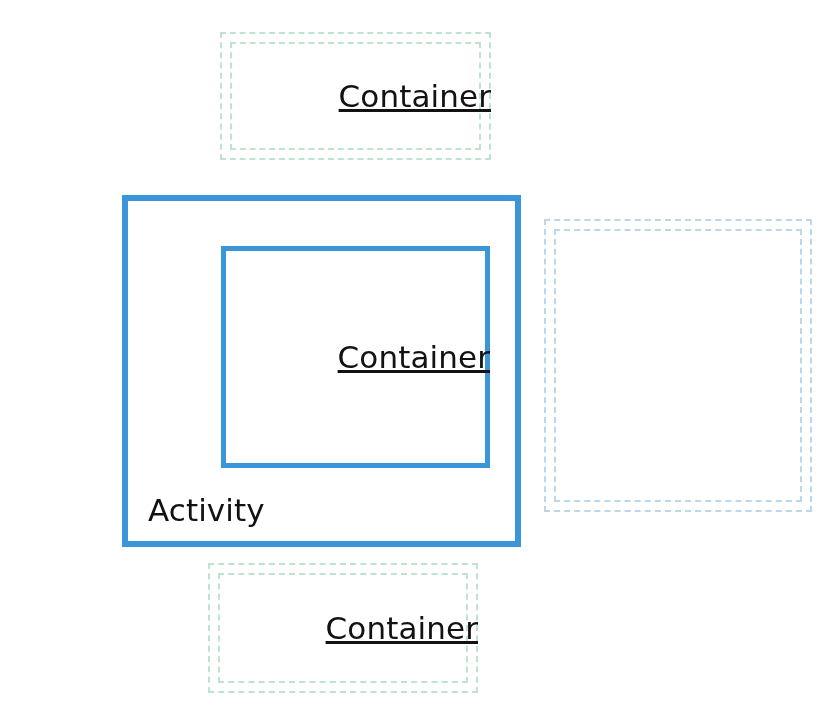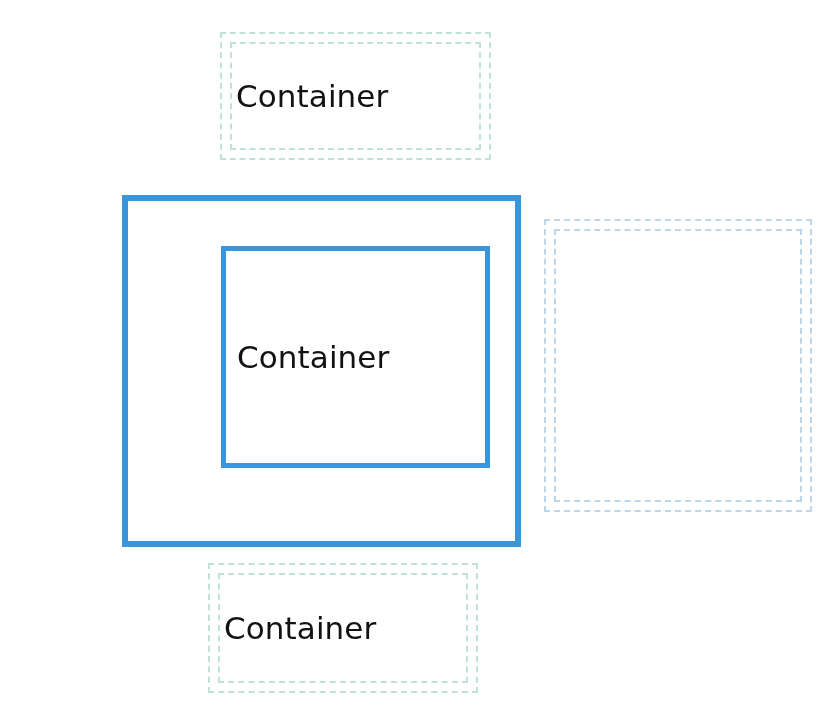--- a/index.html
+++ b/index.html
@@ -66,38 +66,40 @@
     position: absolute;
     color: #121212;
     font-size: 31px;
     line-height: 1;
     white-space: nowrap;
     letter-spacing: 0.1px;
   }
   .label-centered {
     left: 16px;
     right: 0;
-    text-align: left;
+    text-align: right;
+    text-decoration: underline;
   }
   .label-activity {
     font-size: 31px;
   }
 </style>
 </head>
 <body>
 
 <div id="canvas">
 
   <div class="ghost-outer mint-outer" style="left:220px; top:32px; width:271px; height:128px;"></div>
   <div class="ghost-inner mint-inner" style="left:230px; top:42px; width:251px; height:108px;"></div>
   <div class="box" style="left:220px; top:32px; width:271px; height:128px;">
     <span class="label label-centered">Container</span>
   </div>
 
   <div class="solid-blue" style="left:122px; top:195px; width:399px; height:352px;"></div>
+  <span class="label label-activity" style="left:148px; top:495px;">Activity</span>
 
   <div class="solid-blue-inner" style="left:221px; top:246px; width:269px; height:222px;"></div>
   <div class="box" style="left:221px; top:246px; width:269px; height:222px;">
     <span class="label label-centered">Container</span>
   </div>
 
   <div class="ghost-outer sky-outer" style="left:544px; top:219px; width:268px; height:293px;"></div>
   <div class="ghost-inner sky-inner" style="left:554px; top:229px; width:248px; height:273px;"></div>
 
   <div class="ghost-outer mint-outer" style="left:208px; top:563px; width:270px; height:130px;"></div>

